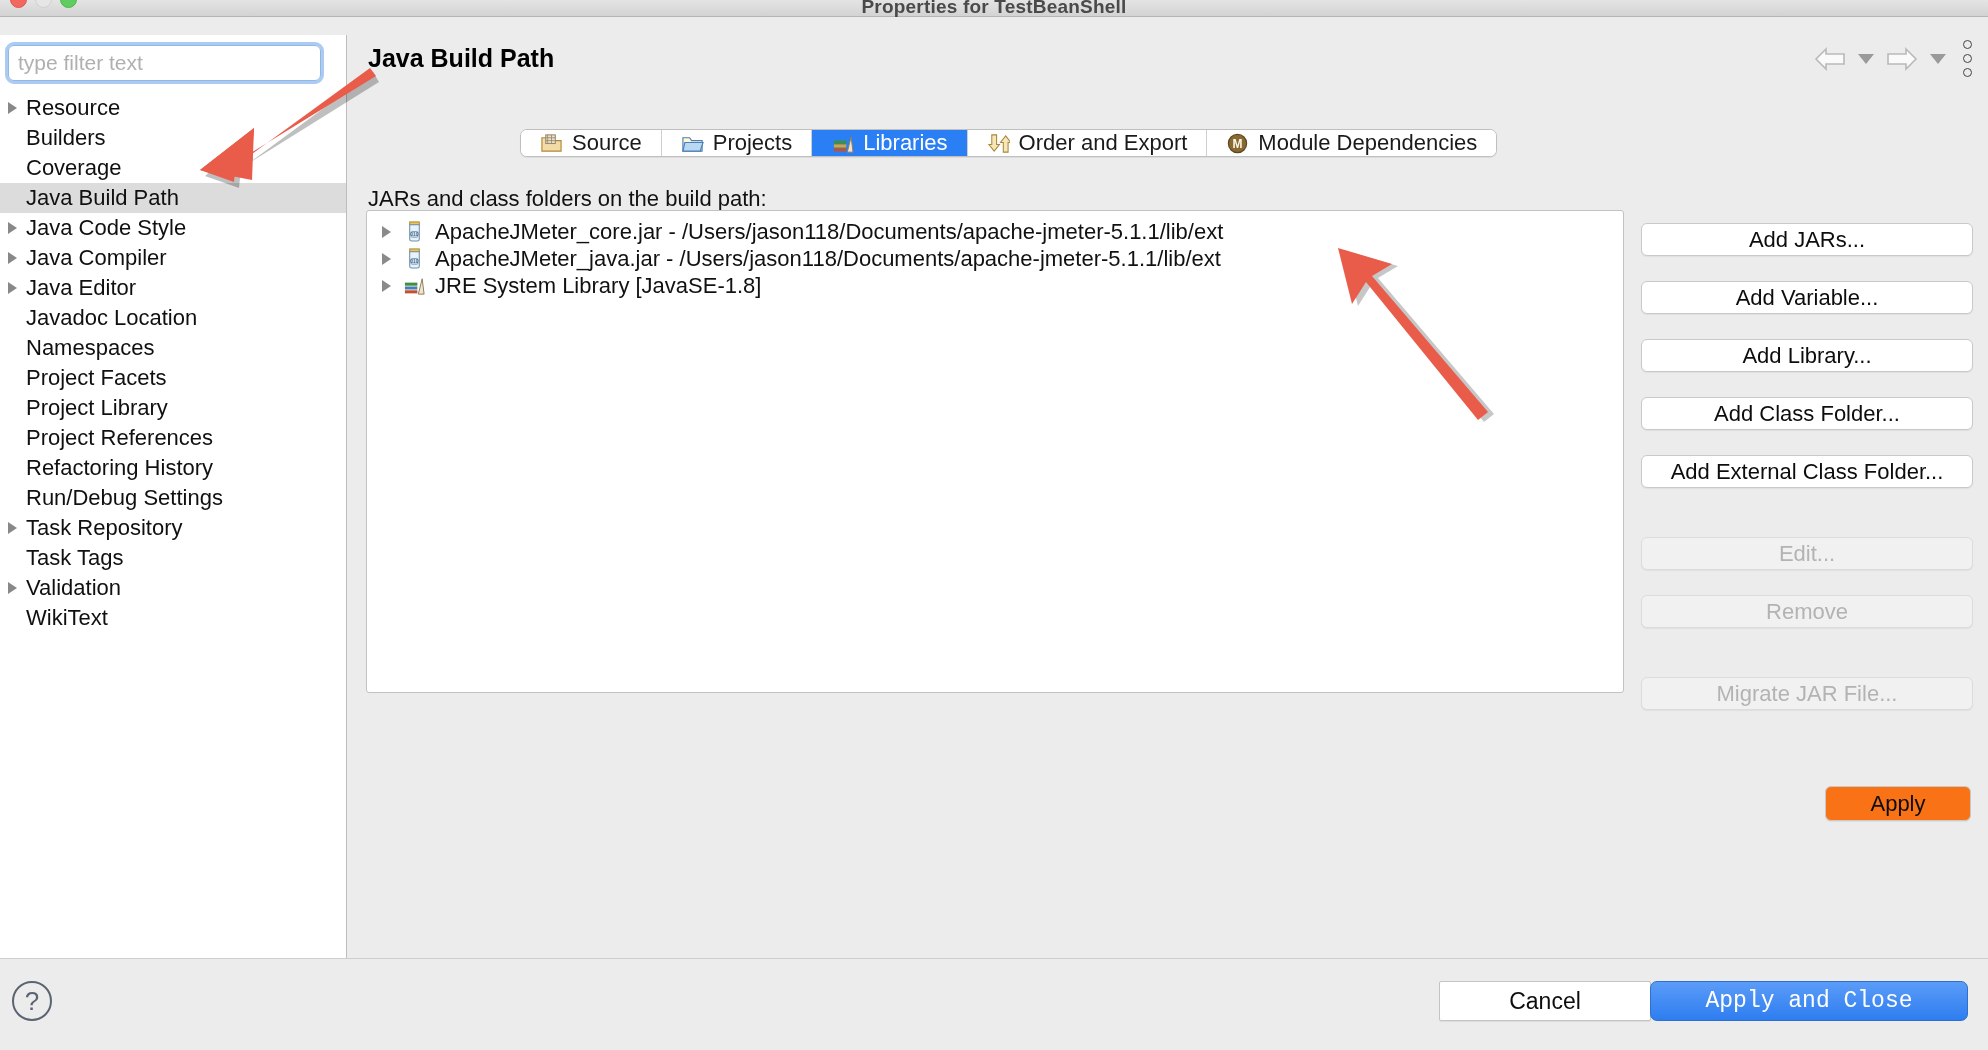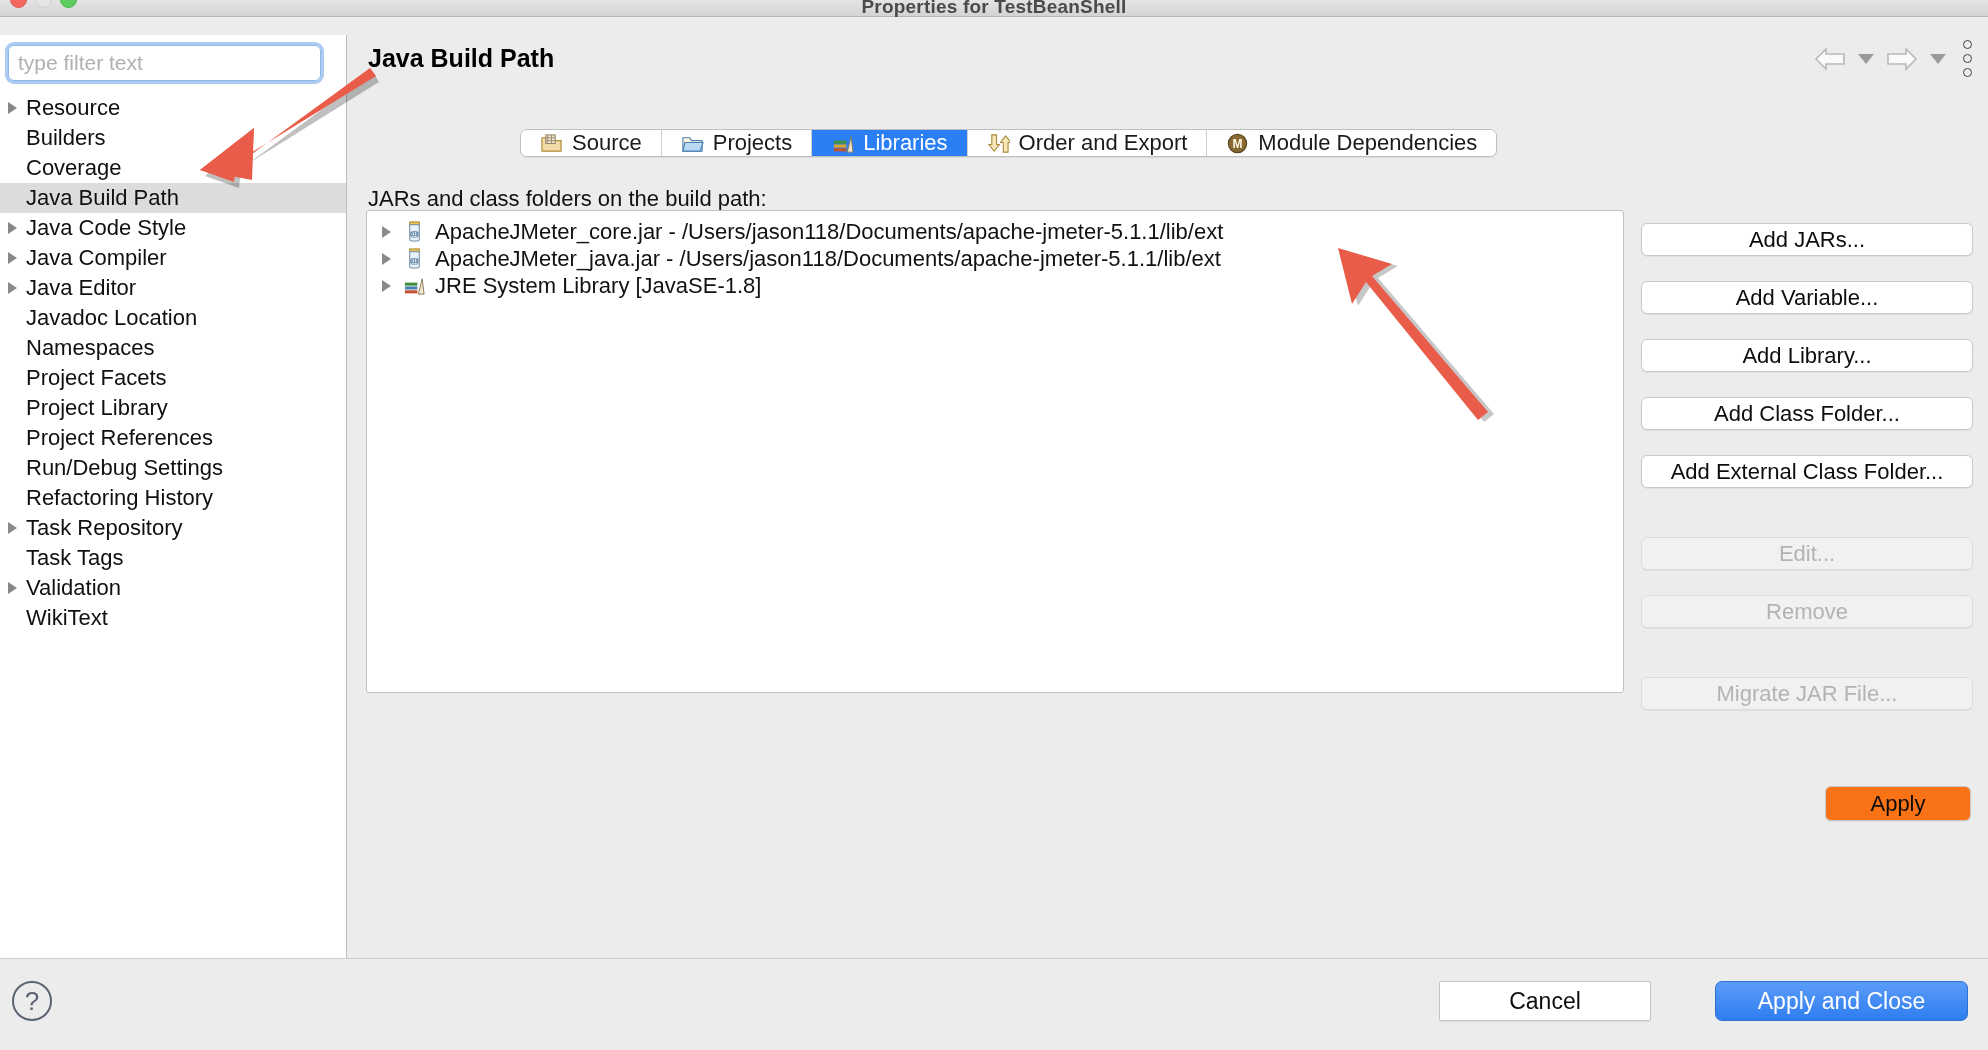--- a/index.html
+++ b/index.html
@@ -115,24 +115,24 @@
     color: #5b6472; font-size: 26px; font-family: "Liberation Sans", sans-serif;
     display: flex; align-items: center; justify-content: center;
   }
   #cancel-btn {
     position: absolute; right: 337px; top: 22px; width: 212px; height: 40px;
     border-radius: 2px; background: #fff; border: 1px solid #c4c4c4;
     font-size: 23px; color: #0d0d0d; font-family: "Liberation Sans", sans-serif;
     box-shadow: 0 1px 1px rgba(0,0,0,.07);
   }
   #apply-close-btn {
-    position: absolute; right: 20px; top: 22px; width: 253px; height: 40px;
+    position: absolute; right: 20px; top: 22px; width: 318px; height: 40px;
     border-radius: 7px; border: 1px solid #2f6fd0;
     background: linear-gradient(to bottom,#5b9cf8,#2e7df0);
-    font-size: 23px; color: #fff; font-family: Liberation Sans, sans-serif; margin-left: 36px;
+    font-size: 23px; color: #fff; font-family: Liberation Mono, monospace; margin-left: 36px;
   }
 
   
   .annot { position: absolute; pointer-events: none; }
 </style>
 </head>
 <body>
 
 <div id="window">
 
@@ -155,22 +155,22 @@
         <div class="tree-item"><span>Coverage</span></div>
         <div class="tree-item selected"><span>Java Build Path</span></div>
         <div class="tree-item"><div class="tree-arrow"></div><span>Java Code Style</span></div>
         <div class="tree-item"><div class="tree-arrow"></div><span>Java Compiler</span></div>
         <div class="tree-item"><div class="tree-arrow"></div><span>Java Editor</span></div>
         <div class="tree-item"><span>Javadoc Location</span></div>
         <div class="tree-item"><span>Namespaces</span></div>
         <div class="tree-item"><span>Project Facets</span></div>
         <div class="tree-item"><span>Project Library</span></div>
         <div class="tree-item"><span>Project References</span></div>
+        <div class="tree-item"><span>Refactoring History</span></div>
         <div class="tree-item"><span>Run/Debug Settings</span></div>
-        <div class="tree-item"><span>Refactoring History</span></div>
         <div class="tree-item"><div class="tree-arrow"></div><span>Task Repository</span></div>
         <div class="tree-item"><span>Task Tags</span></div>
         <div class="tree-item"><div class="tree-arrow"></div><span>Validation</span></div>
         <div class="tree-item"><span>WikiText</span></div>
       </div>
   </div>
 
   <div id="content">
 
     <div id="page-title">Java Build Path</div>

